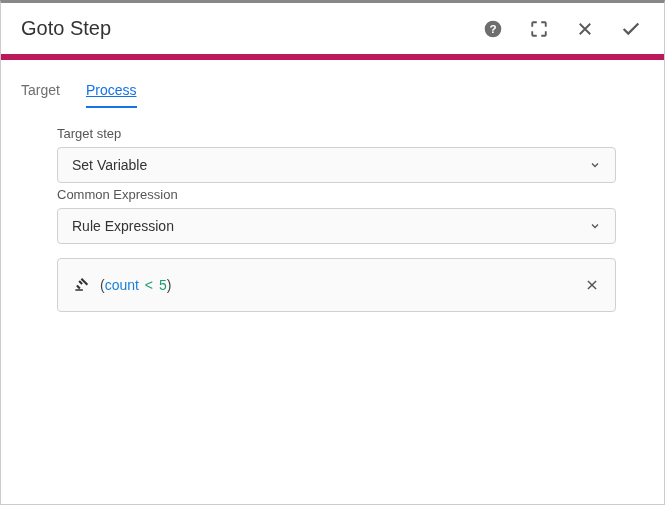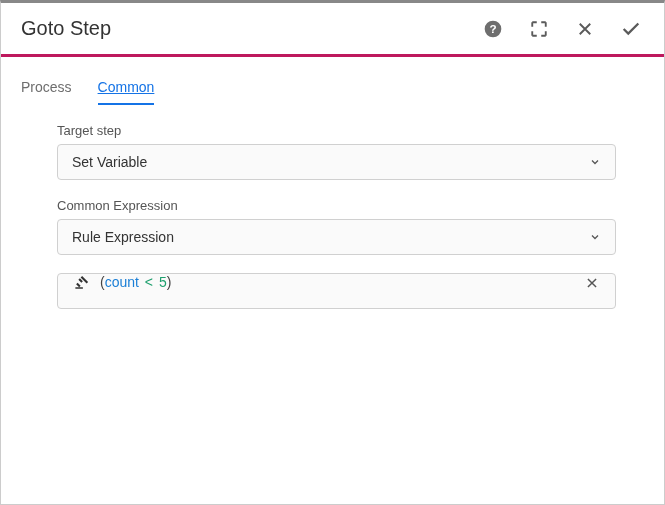--- a/index.html
+++ b/index.html
@@ -10,21 +10,21 @@
       height: 505px;
       position: relative;
       border: 1px solid #ccc;
       border-top: 3px solid #888;
     }
     .header {
       display: flex;
       align-items: center;
       justify-content: space-between;
       padding: 14px 22px 14px 20px;
-      border-bottom: 3px solid #be185d;
+      border-bottom: 6px solid #be185d;
     }
     .header-title {
       font-size: 20px;
       font-weight: 400;
       color: #333;
     }
     .header-actions {
       display: flex;
       align-items: center;
       gap: 24px;
@@ -69,36 +69,36 @@
     .select-wrap {
       position: relative;
       border: 1px solid #d0d0d0;
       border-radius: 4px;
       background: #fafafa;
       height: 36px;
       display: flex;
       align-items: center;
       padding: 0 14px;
       cursor: pointer;
-      margin-bottom: 18px;
     }
     .select-value {
       font-size: 14px;
       color: #333;
       flex: 1;
     }
     .chevron {
       color: #555;
     }
     .rule-row {
       border: 1px solid #d0d0d0;
       border-radius: 4px;
       background: #fafafa;
-      height: 36px;
+      height: 54px;
       display: flex;
+      align-items: center;
       padding: 0 14px;
       margin-top: 14px;
     }
     .gavel-icon {
       width: 18px;
       height: 18px;
       margin-right: 10px;
       color: #333;
       flex-shrink: 0;
     }
@@ -147,22 +147,22 @@
     </div>
     <div class="icon-btn">
       <svg width="22" height="22" viewBox="0 0 24 24" fill="none" stroke="#5a5a5a" stroke-width="2.5">
           <path d="M4 12l5 5L20 6"></path>
         </svg>
     </div>
   </div>
 </div>
 
 <div class="tabs">
-  <div class="tab">Process</div>
-  <div class="tab active">Common</div>
+  <div class="tab">Target</div>
+  <div class="tab active">Process</div>
 </div>
 
 <div class="content">
   <div class="field-label">Target step</div>
   <div class="select-wrap">
     <div class="select-value">Set Variable</div>
     <div class="chevron">
       <svg width="12" height="12" viewBox="0 0 24 24" fill="none" stroke="#555" stroke-width="2.5">
           <path d="M6 9l6 6 6-6"></path>
         </svg>

